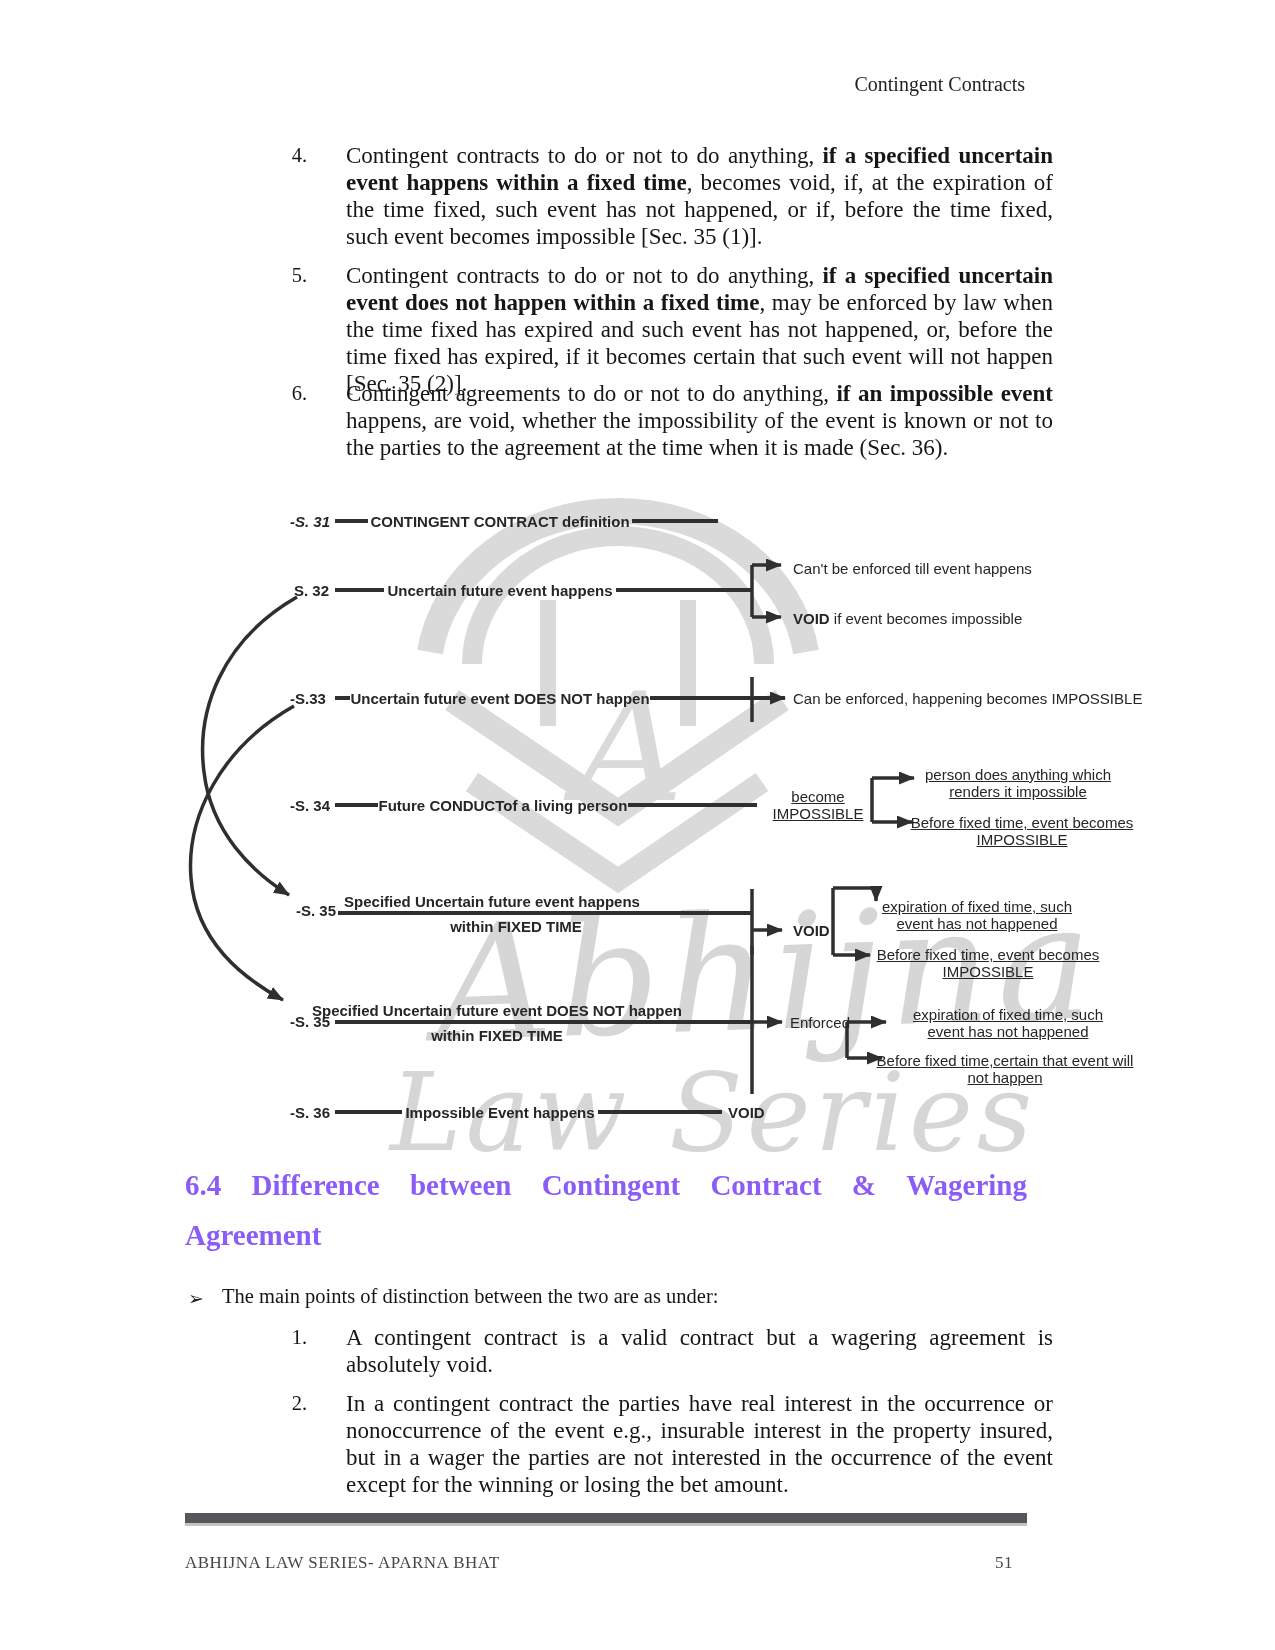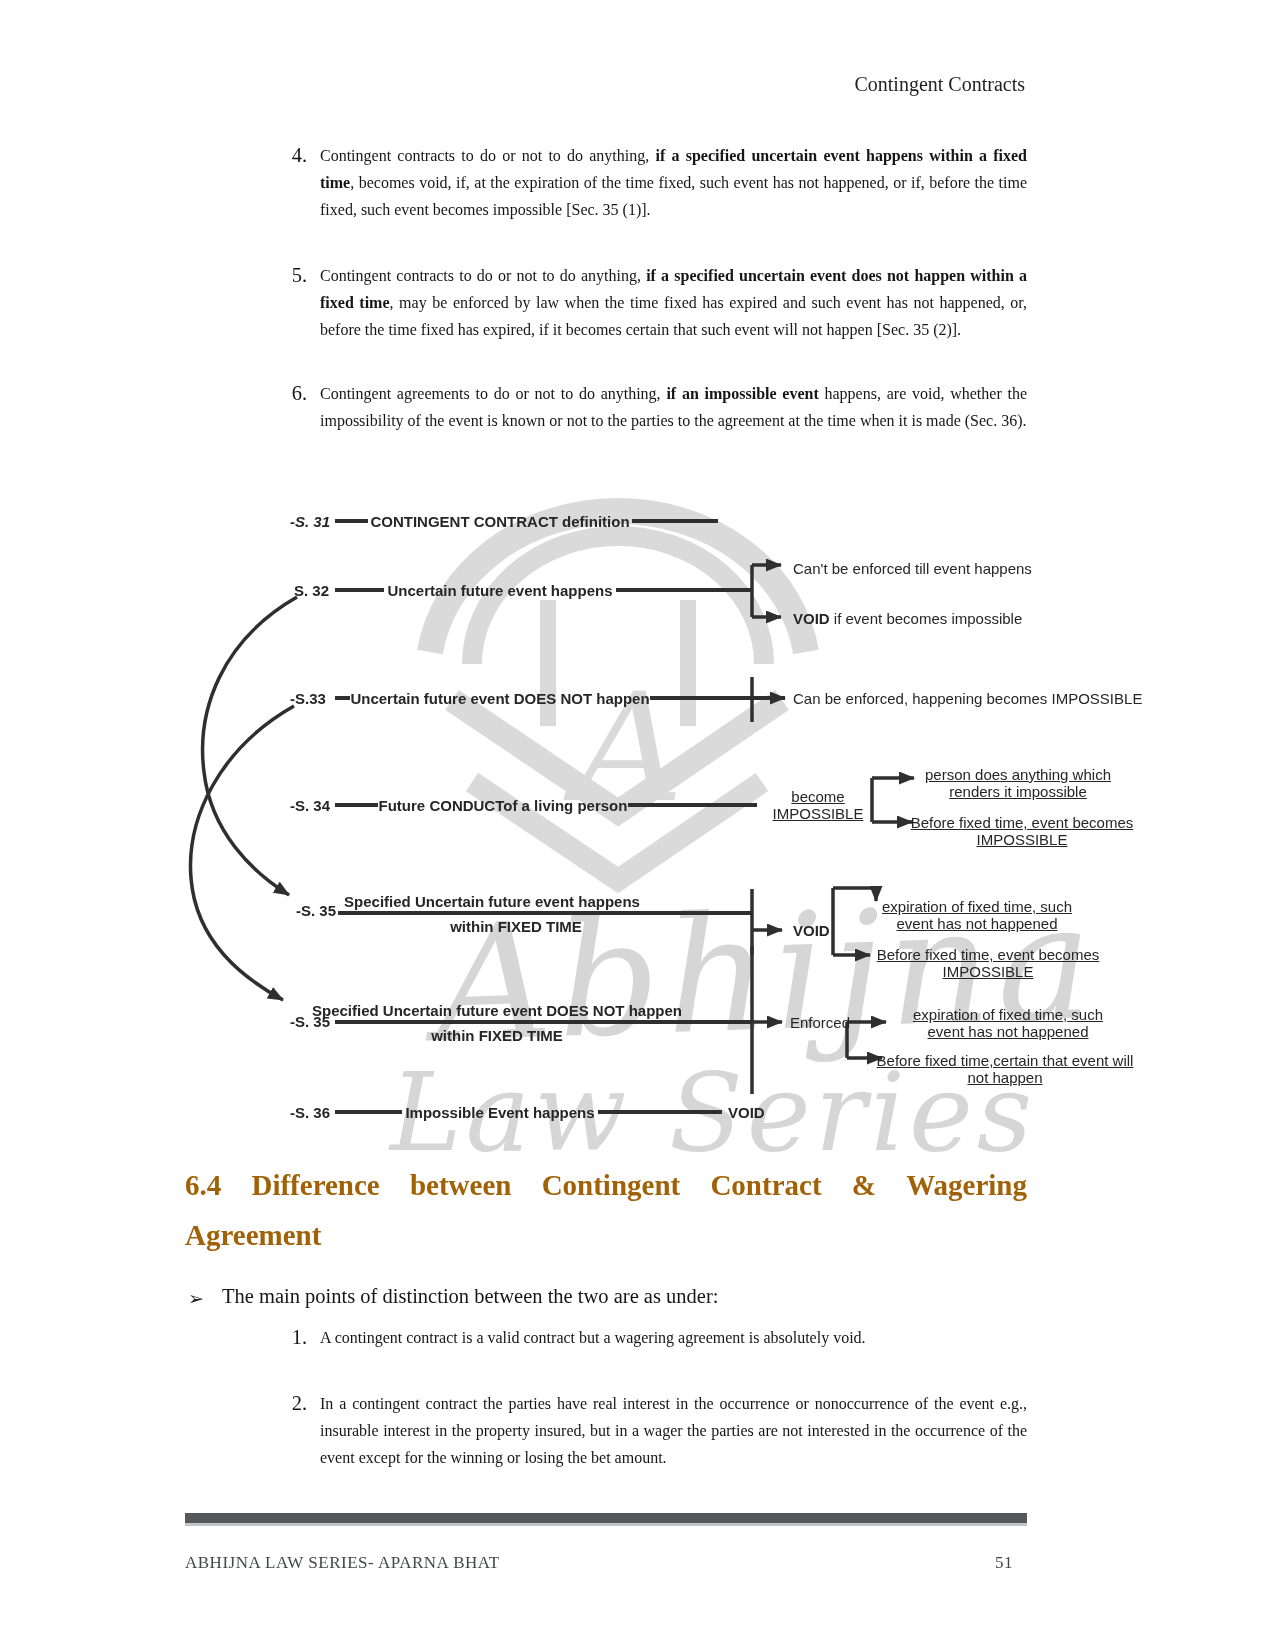--- a/index.html
+++ b/index.html
@@ -1,23 +1,23 @@
 <!DOCTYPE html>
 <html><head>
 <meta charset="utf-8">
 <style>
   html,body{margin:0;padding:0;background:#ffffff;}
   .page{position:relative;width:1275px;height:1650px;background:#fff;overflow:hidden;
         font-family:"Liberation Serif", serif;color:#161616;padding-left:15px;}
   .abs{position:absolute;}
   .hdr{font-size:20px;color:#1f1f1f;}
   .body-num{width:26px;text-align:right;font-size:20.5px;line-height:27px;}
-  .body-par{width:707px;font-size:16px;line-height:27px;text-align:justify;}
+  .body-par{width:707px;font-size:23px;line-height:27px;text-align:justify;margin-left:26px;}
   .body-par b{font-weight:bold;}
-  .h64{width:842px;font-weight:bold;font-size:29px;color:#a16207;}
+  .h64{width:842px;font-weight:bold;font-size:29px;color:#8b5cf6;}
   .h64-line1{display:flex;justify-content:space-between;height:50px;align-items:center;}
   .h64-line2{height:50px;line-height:50px;}
   .bullet-glyph{font-size:19px;font-family:"DejaVu Sans", sans-serif;color:#222;}
   .bullet-text{font-size:20.5px;}
   .dg{font-family:"Liberation Sans", sans-serif;color:#262626;}
   .dg-label{font-weight:bold;font-size:15px;white-space:nowrap;transform:translateY(-50%);}
   .dg-title{font-weight:bold;font-size:15px;white-space:nowrap;transform:translate(-50%,-50%);}
   .dg-ann{font-size:15px;white-space:nowrap;transform:translateY(-50%);}
   .dg-ann b{font-weight:bold;}
   .dg-ann2{font-size:15px;line-height:17px;text-align:center;transform:translate(-50%,-50%);text-decoration:underline;}

